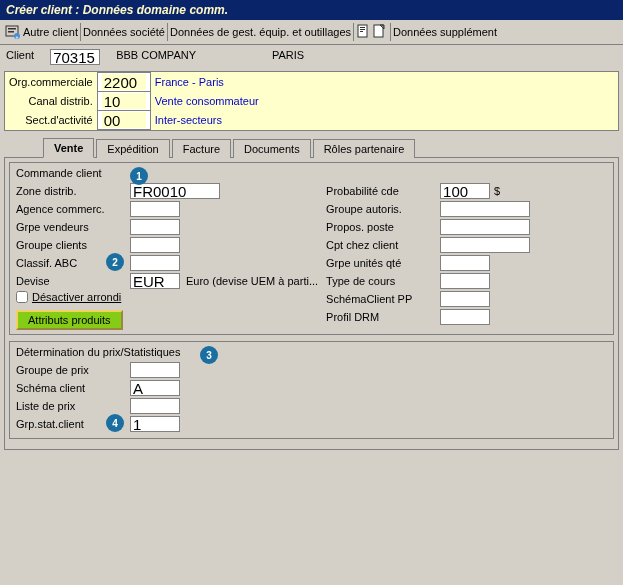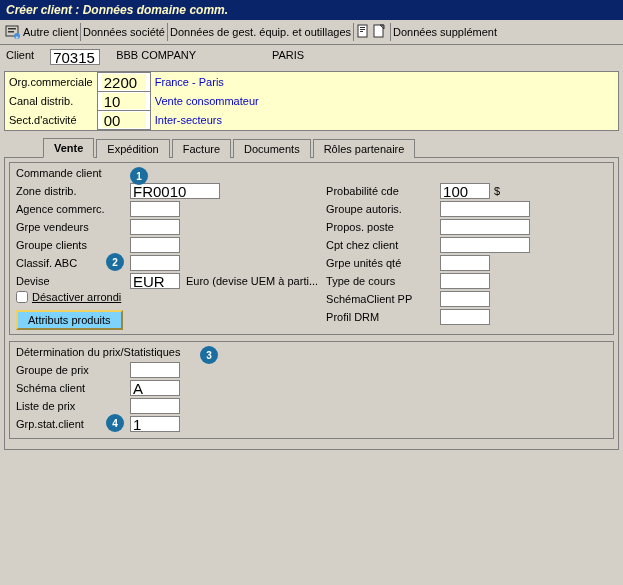--- a/index.html
+++ b/index.html
@@ -77,20 +77,21 @@
       border-collapse: collapse;
     }
     .org-table td {
       padding: 1px 4px;
       font-size: 11px;
       border: none;
     }
     .org-row-label {
       color: #000;
       width: 90px;
+      text-align: right;
     }
     .org-row-value {
       width: 50px;
       background: white;
       border: 1px solid #808080 !important;
     }
     .org-row-text {
       color: #0000cc;
     }
     
@@ -198,21 +199,21 @@
       gap: 4px;
       margin-bottom: 2px;
       text-decoration: underline;
     }
     .checkbox-row input[type=checkbox] {
       width: 12px;
       height: 12px;
     }
     
     .attr-btn {
-      background: #7dd3fc;
+      background: #84cc16;
       border: 2px outset #f0d060;
       padding: 2px 10px;
       font-size: 11px;
       cursor: pointer;
       margin-top: 3px;
       display: inline-block;
     }
     
     .circle-num {
       display: inline-flex;

